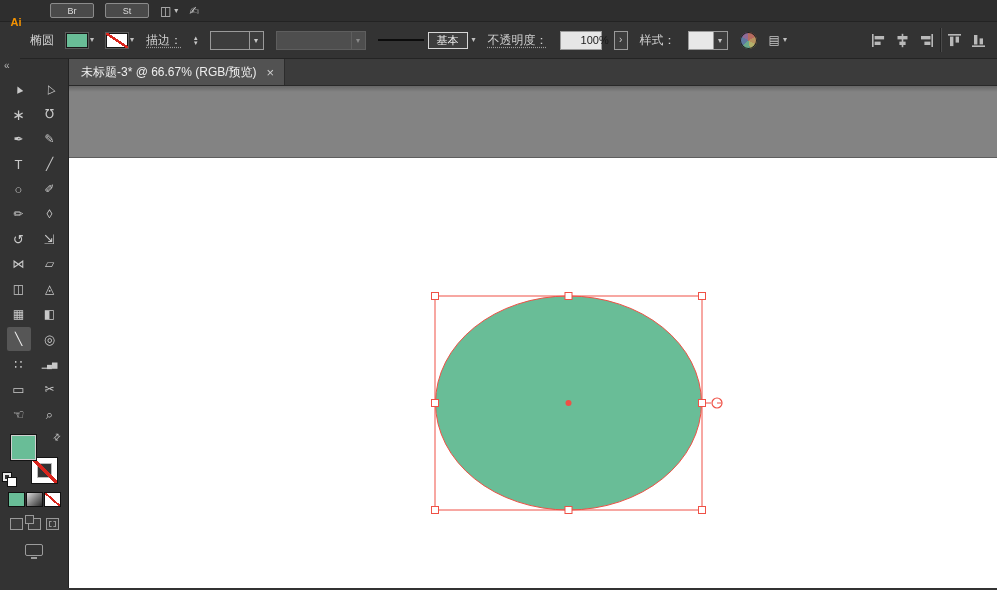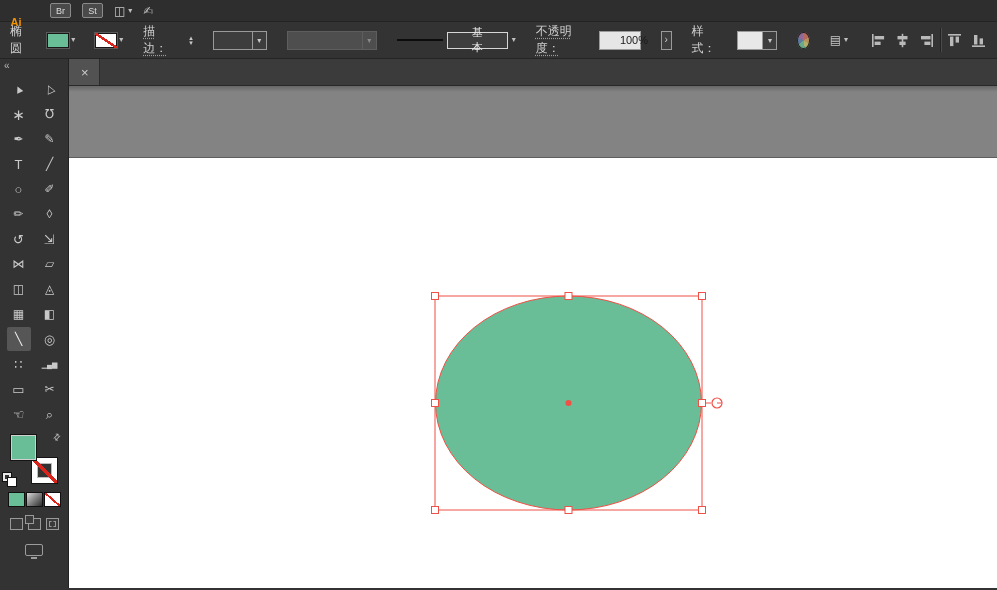--- a/index.html
+++ b/index.html
@@ -11,52 +11,52 @@
   }
   .app { position: relative; width: 997px; height: 590px; background:#333; }
 
   
   .menubar { height: 22px; background:#2e2e2e; border-bottom:1px solid #232323;
              display:flex; align-items:center; }
   .logo { width: 32px; text-align:center; color:#f59300; font-weight:bold; font-size:11px;margin-top:23px; }
   .menus { display:flex; }
   .menu-item { padding: 0 10px; font-size:12px; color:#d4d4d4; line-height:21px; cursor:default; }
   .menubar-right { display:flex; align-items:center; gap:11px; margin-left:18px; }
-  .mini-btn { width:21px; height:15px; font-size:9px; color:#ddd; background:#4a4a4a;
+  .mini-btn { width:44px; height:15px; font-size:9px; color:#ddd; background:#4a4a4a;
               border:1px solid #8b8b8b; border-radius:2px; display:flex;
               align-items:center; justify-content:center; font-family:inherit; }
   .arrange { display:flex; align-items:center; gap:3px; color:#c8c8c8; font-size:12px; }
   .chev { font-size:8px; color:#c0c0c0; line-height:1; }
   .quill { color:#b9b9b9; font-size:12px; }
 
   
   .controlbar { height:37px; background:#333; border-bottom:1px solid #242424;
-                display:flex; align-items:center; gap:20px; padding:0 8px 0 10px;
-                font-size:12px; color:#d0d0d0; }
+                display:flex; align-items:center; gap:12px; padding:0 8px 0 10px;
+                font-size:12px; color:#d0d0d0;margin-left:20px; }
   .dd { display:flex; align-items:center; gap:2px; }
   .swatch { width:22px; height:15px; display:inline-block;
             box-shadow: inset 0 0 0 1px #181818, 0 0 0 1px #5a5a5a; }
   .swatch.fill { background: var(--fill-green, #69bd97); }
   .swatch.none, .none-mode, .stroke-big { position:relative; background:#fff; }
   .swatch.none::after, .none-mode::after, .stroke-big::after {
       content:""; position:absolute; inset:0;
       background:linear-gradient(to top right, transparent 45%, #d9251d 45%, #d9251d 55%, transparent 55%); }
   .link { text-decoration: underline dotted #9c9c9c; text-underline-offset:3px; cursor:default; }
   .spin { display:flex; flex-direction:column; font-size:7px; line-height:5px; color:#c9c9c9; }
   .fld-dd { display:flex; height:19px; border:1px solid #9a9a9a; }
   .fld { width:38px; background:#3d3d3d; height:100%; }
   .fld.wide { width:74px; background:#4e4e4e; }
   .chev-cell { width:14px; display:flex; align-items:center; justify-content:center;
                border-left:1px solid #9a9a9a; font-size:8px; color:#c9c9c9; background:#3d3d3d; }
   .fld-dd.disabled { border-color:#5e5e5e; }
   .fld-dd.disabled .chev-cell { border-left-color:#5e5e5e; color:#8a8a8a; background:#4e4e4e; }
   .profile { display:flex; align-items:center; gap:4px; }
   .line-preview { width:46px; height:18px; display:flex; align-items:center; }
   .line-preview i { display:block; width:46px; height:2px; background:#0c0c0c; }
-  .basic-box { height:17px; border:1px solid #d6d6d6; background:#3d3d3d; padding:0 24px;
+  .basic-box { height:17px; border:1px solid #d6d6d6; background:#3d3d3d; padding:0 8px;
                display:flex; align-items:center; font-size:11px; color:#ececec; }
   .fld.light { background:#e6e6e6; color:#1b1b1b; display:flex; align-items:center;
                padding-left:20px; width:42px; height:19px; border:1px solid #9a9a9a; font-size:11px; }
   .expand-btn { width:14px; height:19px; background:#3d3d3d; border:1px solid #9a9a9a;
                 color:#c9c9c9; font-size:10px; line-height:1; font-family:inherit; }
   .style-swatch { width:24px; height:17px; background:#e8e8e8; }
   .recolor { width:17px; height:17px; border-radius:50%;
              background: conic-gradient(#b66a5e 0 60deg, #b6915e 60deg 120deg, #b3b06a 120deg 170deg,
                         #6aa98b 170deg 230deg, #5e79a0 230deg 300deg, #8f6a96 300deg 360deg);
              box-shadow: inset 0 0 0 1px #222; }
@@ -349,20 +349,21 @@
       </div>
 
       <div class="screen-row">
         <span class="screen-btn"></span>
       </div>
     </div>
 
     <div class="doc-area">
       <div class="tabbar">
         <div class="tab">
+          <span>未标题-3* @ 66.67% (RGB/预览)</span>
           <span class="tab-close">×</span>
         </div>
       </div>
       <div class="canvas">
         <div class="artboard" id="artboard" style="top: 72px;"></div>
         <svg class="overlay" id="sel-svg">
             <ellipse cx="499.5" cy="317" rx="133" ry="107" fill="#69bd97" stroke="#ef5146" stroke-width="1"></ellipse>
             <rect x="366" y="210" width="267" height="214" fill="none" stroke="#ef5146" stroke-width="1"></rect>
             <rect x="362.5" y="206.5" width="7" height="7" fill="#fff" stroke="#ef5146" stroke-width="1"></rect>
             <rect x="362.5" y="313.5" width="7" height="7" fill="#fff" stroke="#ef5146" stroke-width="1"></rect>

